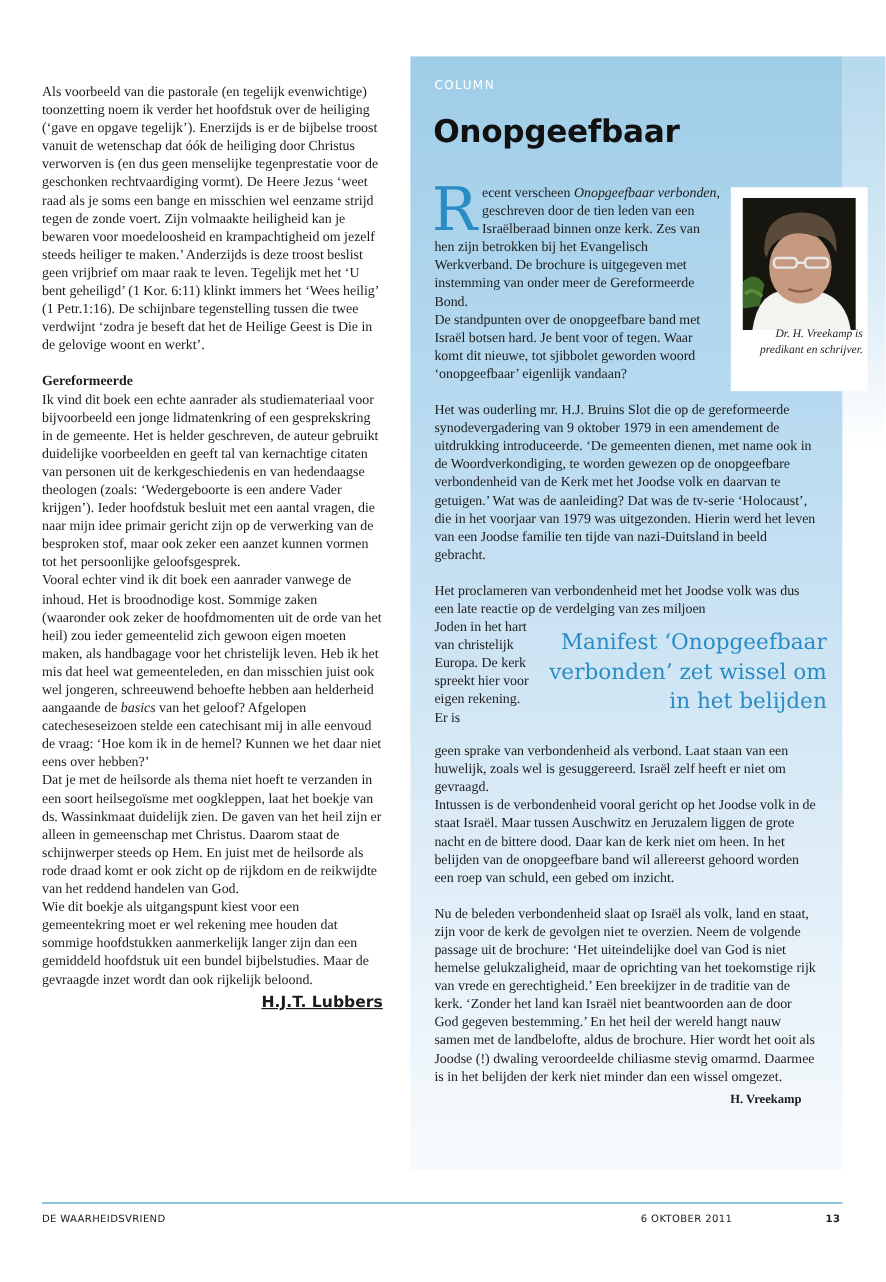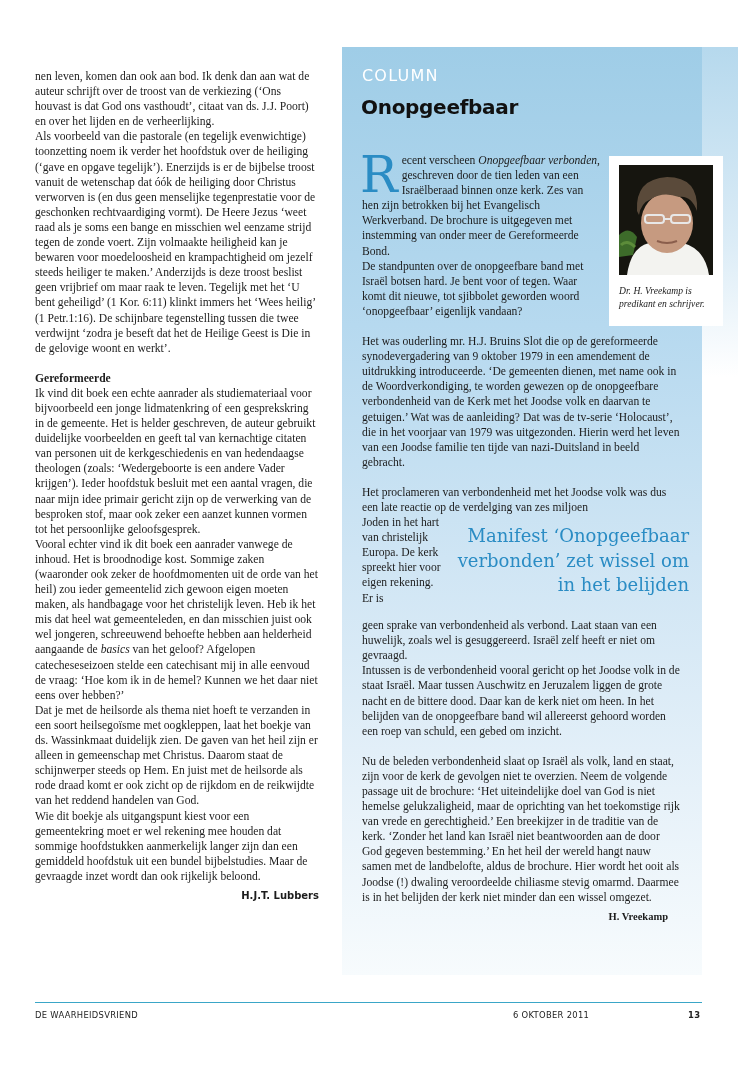--- a/index.html
+++ b/index.html
@@ -6,69 +6,68 @@
   body { width:738px; height:1068px; position:relative; overflow:hidden;
          font-family:"DejaVu Serif", "Liberation Serif", serif; color:#1c1c1c; }
   .page { position:absolute; left:0; top:0; width:738px; height:1068px; }
 
   
   .left-col { position:absolute; left:35px; top:69px; width:284px;
               font-family:"Liberation Serif", serif; font-size:11.6px; line-height:15.1px;
               text-align:left; }
   .left-col p { margin:0; }
   .left-col .subhead { font-weight:bold; margin-top:15px; }
-  .sig { font-family:"DejaVu Sans", sans-serif; font-weight:bold; font-size:10px;
-         text-align:right; margin-top:4px; }
+  .sig { font-family:"DejaVu Sans", sans-serif; font-weight:bold; font-size:13px;
+         text-align:right; margin-top:4px;text-decoration:underline; }
 
   
   .box-fade { position:absolute; left:702px; top:47px; width:36px; height:330px;
               background:linear-gradient(180deg,#a9d2ea 0%,#d6e9f5 60%,#ffffff 100%);
               opacity:0.85; }
   .box { position:absolute; left:342px; top:47px; width:360px; height:928px;
          background:linear-gradient(180deg,#9fcde7 0%,#b6d9ef 30%,#cfe5f4 55%,#e6f1f9 80%,#f7fbfd 100%); }
   .kicker { position:absolute; left:20px; top:19px; font-family:"DejaVu Sans", sans-serif;
-            font-size:16px; letter-spacing:1.2px; color:#ffffff; }
+            font-size:10px; letter-spacing:1.2px; color:#ffffff; }
   .title { position:absolute; left:19px; top:48px; font-family:"DejaVu Sans", sans-serif;
-           font-weight:bold; font-size:20px; color:#111; letter-spacing:-0.3px; }
+           font-weight:bold; font-size:26px; color:#111; letter-spacing:-0.3px; }
   .right-text { position:absolute; left:20px; top:106px; width:320px;
                 font-family:"Liberation Serif", serif; font-size:11.6px; line-height:15.1px; }
   .right-text p { margin:0; }
   .right-text .gap { height:15px; }
   .dropcap { float:left; font-family:"DejaVu Serif", serif; font-size:50px; line-height:42px;
              color:#2a8cc4; margin:1px 4px 0 -2px; }
   .narrow { width:240px; }
 
   .photo-card { position:absolute; left:267px; top:109px; width:114px; height:170px;
                 background:#ffffff; }
   .photo { position:absolute; left:10px; top:9px; width:94px; height:110px; overflow:hidden;
            background:#1a1a16; }
-  .caption { position:absolute; left:10px; top:128px; width:100px;
+  .caption { position:absolute; left:10px; top:116px; width:100px;
              font-family:"Liberation Serif", serif; font-style:italic; font-size:9.6px;
-             line-height:13px; color:#222; }
+             line-height:13px; color:#222;text-align:right; }
 
   .pull-wrap { position:relative; height:103px; margin-top:0; }
   .pull-left { position:absolute; left:0; top:0; width:80px; font-size:11.6px; line-height:15.1px; }
   .pull-quote { position:absolute; right:-7px; top:9px; width:250px; text-align:right;
                 font-family:"DejaVu Serif", serif; font-size:18px; line-height:24.5px;
                 color:#2a8cc4; }
   .sig-r { font-family:Liberation Serif, serif; font-weight:bold; font-size:10.5px;
            text-align:right; margin-top:4px; width:306px; }
 
   
   .footer-rule { position:absolute; left:35px; top:1002px; width:667px; height:1px; background:#3aa6c7; }
   .footer { position:absolute; top:1010px; font-family:"DejaVu Sans", sans-serif; font-size:8.4px;
             color:#222; letter-spacing:0.3px; }
 </style>
 </head>
 <body>
 
 <div class="page">
 
   <div class="left-col">
-    <p>nen leven, komen dan ook aan bod. Ik denk dan aan wat de auteur schrijft over de troost van de verkiezing (‘Ons houvast is dat God ons vasthoudt’, citaat van ds. J.J. Poort) en over het lijden en de verheerlijking.</p>
     <p>Als voorbeeld van die pastorale (en tegelijk evenwichtige) toonzetting noem ik verder het hoofdstuk over de heiliging (‘gave en opgave tegelijk’). Enerzijds is er de bijbelse troost vanuit de wetenschap dat óók de heiliging door Christus verworven is (en dus geen menselijke tegenprestatie voor de geschonken rechtvaardiging vormt). De Heere Jezus ‘weet raad als je soms een bange en misschien wel eenzame strijd tegen de zonde voert. Zijn volmaakte heiligheid kan je bewaren voor moedeloosheid en krampachtigheid om jezelf steeds heiliger te maken.’ Anderzijds is deze troost beslist geen vrijbrief om maar raak te leven. Tegelijk met het ‘U bent geheiligd’ (1 Kor. 6:11) klinkt immers het ‘Wees heilig’ (1 Petr.1:16). De schijnbare tegenstelling tussen die twee verdwijnt ‘zodra je beseft dat het de Heilige Geest is Die in de gelovige woont en werkt’.</p>
     <p class="subhead">Gereformeerde</p>
     <p>Ik vind dit boek een echte aanrader als studiemateriaal voor bijvoorbeeld een jonge lidmatenkring of een gesprekskring in de gemeente. Het is helder geschreven, de auteur gebruikt duidelijke voorbeelden en geeft tal van kernachtige citaten van personen uit de kerkgeschiedenis en van hedendaagse theologen (zoals: ‘Wedergeboorte is een andere Vader krijgen’). Ieder hoofdstuk besluit met een aantal vragen, die naar mijn idee primair gericht zijn op de verwerking van de besproken stof, maar ook zeker een aanzet kunnen vormen tot het persoonlijke geloofsgesprek.</p>
     <p><span>Vooral echter vind ik dit boek een aanrader vanwege de inhoud. Het is broodnodige kost. Sommige zaken (waaronder ook zeker de hoofdmomenten uit de orde van het heil) zou ieder gemeentelid zich gewoon eigen moeten maken, als handbagage voor het christelijk leven. Heb ik het mis dat heel wat gemeenteleden, en dan misschien juist ook wel jongeren, schreeuwend behoefte hebben aan helderheid aangaande de </span><em>basics</em><span> van het geloof? Afgelopen catecheseseizoen stelde een catechisant mij in alle eenvoud de vraag: ‘Hoe kom ik in de hemel? Kunnen we het daar niet eens over hebben?’</span></p>
     <p>Dat je met de heilsorde als thema niet hoeft te verzanden in een soort heilsegoïsme met oogkleppen, laat het boekje van ds. Wassinkmaat duidelijk zien. De gaven van het heil zijn er alleen in gemeenschap met Christus. Daarom staat de schijnwerper steeds op Hem. En juist met de heilsorde als rode draad komt er ook zicht op de rijkdom en de reikwijdte van het reddend handelen van God.</p>
     <p>Wie dit boekje als uitgangspunt kiest voor een gemeentekring moet er wel rekening mee houden dat sommige hoofdstukken aanmerkelijk langer zijn dan een gemiddeld hoofdstuk uit een bundel bijbelstudies. Maar de gevraagde inzet wordt dan ook rijkelijk beloond.</p>
     <div class="sig">H.J.T. Lubbers</div>
   </div>
 
   <div class="box-fade"></div>
@@ -110,15 +109,15 @@
       <p>geen sprake van verbondenheid als verbond. Laat staan van een huwelijk, zoals wel is gesuggereerd. Israël zelf heeft er niet om gevraagd.</p>
       <p>Intussen is de verbondenheid vooral gericht op het Joodse volk in de staat Israël. Maar tussen Auschwitz en Jeruzalem liggen de grote nacht en de bittere dood. Daar kan de kerk niet om heen. In het belijden van de onopgeefbare band wil allereerst gehoord worden een roep van schuld, een gebed om inzicht.</p>
       <div class="gap"></div>
       <p>Nu de beleden verbondenheid slaat op Israël als volk, land en staat, zijn voor de kerk de gevolgen niet te overzien. Neem de volgende passage uit de brochure: ‘Het uiteindelijke doel van God is niet hemelse gelukzaligheid, maar de oprichting van het toekomstige rijk van vrede en gerechtigheid.’ Een breekijzer in de traditie van de kerk. ‘Zonder het land kan Israël niet beantwoorden aan de door God gegeven bestemming.’ En het heil der wereld hangt nauw samen met de landbelofte, aldus de brochure. Hier wordt het ooit als Joodse (!) dwaling veroordeelde chiliasme stevig omarmd. Daarmee is in het belijden der kerk niet minder dan een wissel omgezet.</p>
       <div class="sig-r">H. Vreekamp</div>
     </div>
   </div>
 
   <div class="footer-rule"></div>
   <div class="footer" style="left:35px;">DE WAARHEIDSVRIEND</div>
-  <div class="footer" style="left:484px;padding-left:29px;">6 OKTOBER 2011</div>
+  <div class="footer" style="left:505px;padding-left:29px;">6 OKTOBER 2011</div>
   <div class="footer" style="left:688px;font-weight:bold;">13</div>
 </div>
 
 </body></html>

